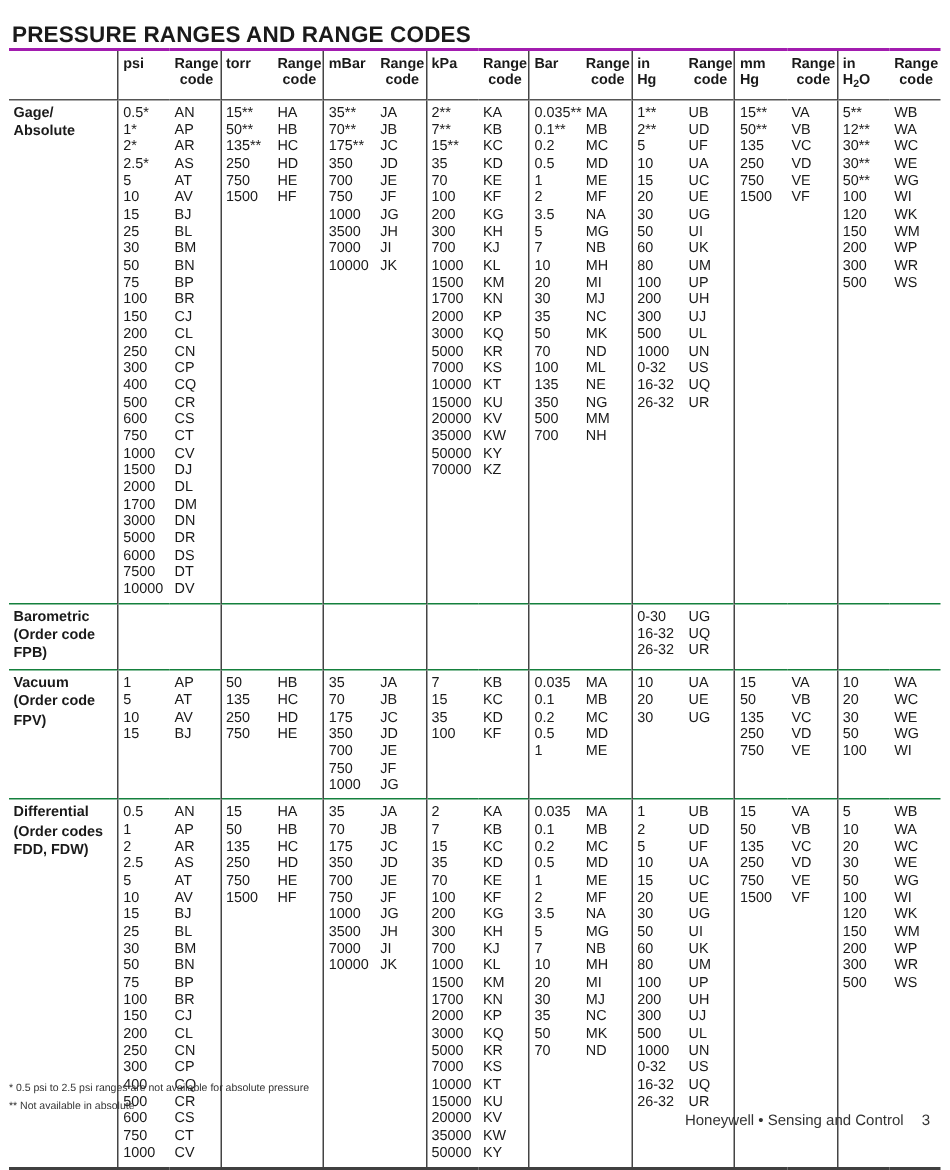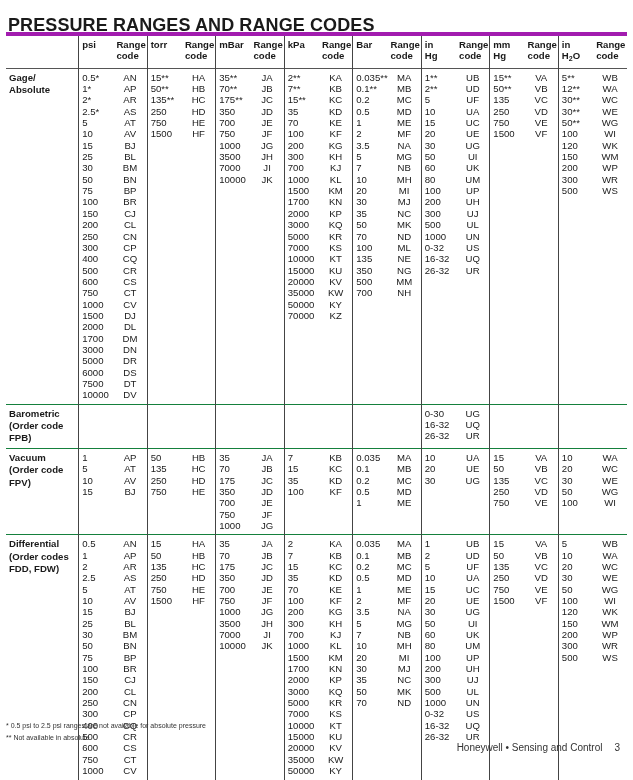--- a/index.html
+++ b/index.html
@@ -1,33 +1,33 @@
 <!DOCTYPE html>
 <html><head>
 <meta charset="utf-8">
 <style>
   html, body { margin:0; padding:0; background:#ffffff; }
   body { width:633px; height:780px; position:relative; overflow:hidden;
          font-family:"Liberation Sans", sans-serif; color:#1a1a1a; }
-  .title { position:absolute; left:8px; top:15px; font-size:18px; font-weight:bold; letter-spacing:0.1px; }
+  .title { position:absolute; left:8px; top:15px; font-size:15px; font-weight:bold; letter-spacing:0.1px; }
   table.rt { position:absolute; left:6px; top:32px; width:621px; border-collapse:collapse; table-layout:fixed; font-size:9.6px; line-height:11.35px; }
   table.rt col.c0 { width:71px; }
   table.rt col.num { width:34px; }
   table.rt col.code { width:33px; }
   table.rt th, table.rt td { padding:0 3px; vertical-align:top; }
-  table.rt thead tr { border-top:4px solid #a21caf; border-bottom:1px solid #555; }
+  table.rt thead tr { border-top:2px solid #a21caf; border-bottom:1px solid #555; }
   table.rt th { font-weight:bold; text-align:left; padding-top:3px; padding-bottom:3px; }
   table.rt th.code { text-align:right; padding-right:4px; }
-  table.rt th.code span { display:inline-block; text-align:left; }
+  table.rt th.code span { display:inline-block; text-align:center; }
   table.rt tbody tr { border-bottom:1px solid #15803d; }
   table.rt tbody tr.last { border-bottom:3px solid #404040; }
   table.rt td { padding-top:3px; padding-bottom:3px; }
   td.cat { font-weight:bold; line-height:12.4px; }
   .bl { border-left:1px solid #444; }
-  td.codecol { text-align:center; padding-right:6px;margin-top:40px; }
+  td.codecol { text-align:left; padding-right:6px;margin-top:40px; }
   .line { display:block; white-space:nowrap; }
   .foot { position:absolute; left:6px; font-size:7px; color:#333; }
   .brand { position:absolute; right:13px; top:742px; font-size:10px; color:#333; }
   .brand .pg { margin-left:12px; }
   sub { font-size:7px; vertical-align:-2px; }
 </style>
 </head>
 <body>
 
 <div class="title">PRESSURE RANGES AND RANGE CODES</div>

